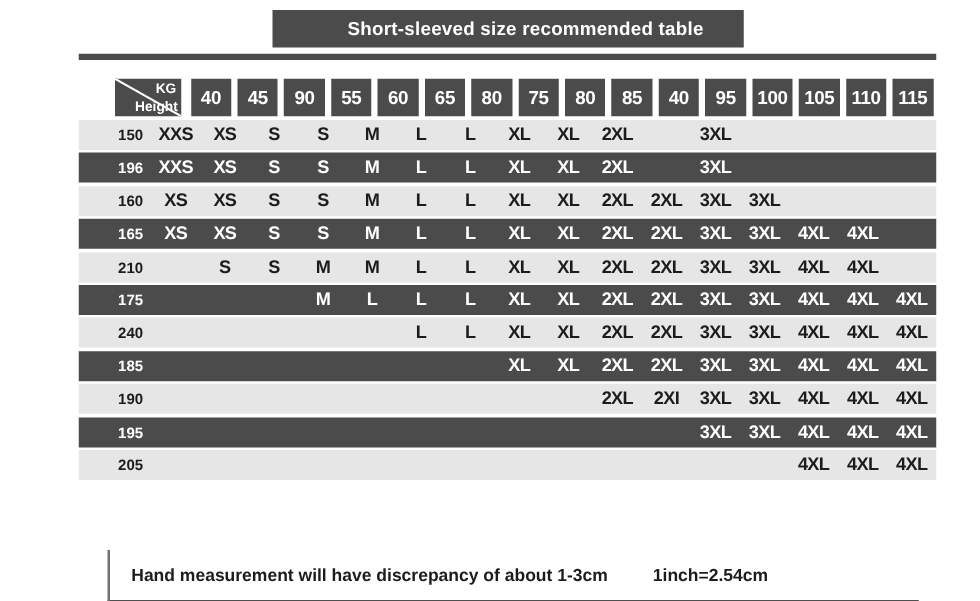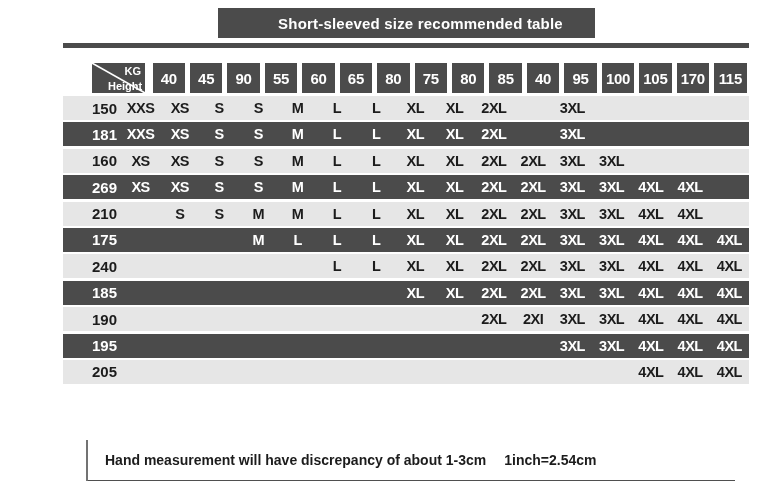--- a/index.html
+++ b/index.html
@@ -83,40 +83,40 @@
     margin-bottom:2.4px;
     background:var(--light);
     color:var(--ink);
   }
   .trow.dark{
     background:var(--dark);
     color:var(--white);
   }
   .hgt-cell{
     display:flex; align-items:center; justify-content:center;
-    font-size:15px;
+    font-size:12px;
     padding-left:25px;
   }
   .size-cell{
     display:flex; align-items:center; justify-content:center;
     font-size:14.5px;
     letter-spacing:-0.5px;
     white-space:nowrap;
   }
   
   .footer-note{
     position:absolute; left:86px; top:440px;
     width:649px; height:44px;
     border-left:2px solid #737373;
     border-bottom:4px solid #4f4f4f;
     display:flex; align-items:center;
     padding-left:17px;
   }
   .footer-note .note-text{ font-size:14px; }
-  .footer-note .conversion-text{ font-size:14px; margin-left:18px; }
+  .footer-note .conversion-text{ font-size:14px; margin-left:36px; }
 </style>
 </head>
 <body>
 
 <div id="page">
 
   <div class="title-box">
     <span>Short-sleeved size recommended table</span>
   </div>
 
@@ -140,21 +140,21 @@
         <div class="hcell">60</div>
         <div class="hcell">65</div>
         <div class="hcell">80</div>
         <div class="hcell">75</div>
         <div class="hcell">80</div>
         <div class="hcell">85</div>
         <div class="hcell">40</div>
         <div class="hcell">95</div>
         <div class="hcell">100</div>
         <div class="hcell">105</div>
-        <div class="hcell">170</div>
+        <div class="hcell">110</div>
         <div class="hcell">115</div>
       </div>
 
   <div class="grid trow">
         <div class="hgt-cell">150</div>
         <div class="size-cell">XXS</div>
         <div class="size-cell">XS</div>
         <div class="size-cell">S</div>
         <div class="size-cell">S</div>
         <div class="size-cell">M</div>
@@ -164,21 +164,21 @@
         <div class="size-cell">XL</div>
         <div class="size-cell">2XL</div>
         <div class="size-cell"></div>
         <div class="size-cell">3XL</div>
         <div class="size-cell"></div>
         <div class="size-cell"></div>
         <div class="size-cell"></div>
         <div class="size-cell"></div>
       </div>
       <div class="grid trow dark">
-        <div class="hgt-cell">181</div>
+        <div class="hgt-cell">196</div>
         <div class="size-cell">XXS</div>
         <div class="size-cell">XS</div>
         <div class="size-cell">S</div>
         <div class="size-cell">S</div>
         <div class="size-cell">M</div>
         <div class="size-cell">L</div>
         <div class="size-cell">L</div>
         <div class="size-cell">XL</div>
         <div class="size-cell">XL</div>
         <div class="size-cell">2XL</div>
@@ -202,21 +202,21 @@
         <div class="size-cell">XL</div>
         <div class="size-cell">2XL</div>
         <div class="size-cell">2XL</div>
         <div class="size-cell">3XL</div>
         <div class="size-cell">3XL</div>
         <div class="size-cell"></div>
         <div class="size-cell"></div>
         <div class="size-cell"></div>
       </div>
       <div class="grid trow dark">
-        <div class="hgt-cell">269</div>
+        <div class="hgt-cell">165</div>
         <div class="size-cell">XS</div>
         <div class="size-cell">XS</div>
         <div class="size-cell">S</div>
         <div class="size-cell">S</div>
         <div class="size-cell">M</div>
         <div class="size-cell">L</div>
         <div class="size-cell">L</div>
         <div class="size-cell">XL</div>
         <div class="size-cell">XL</div>
         <div class="size-cell">2XL</div>

